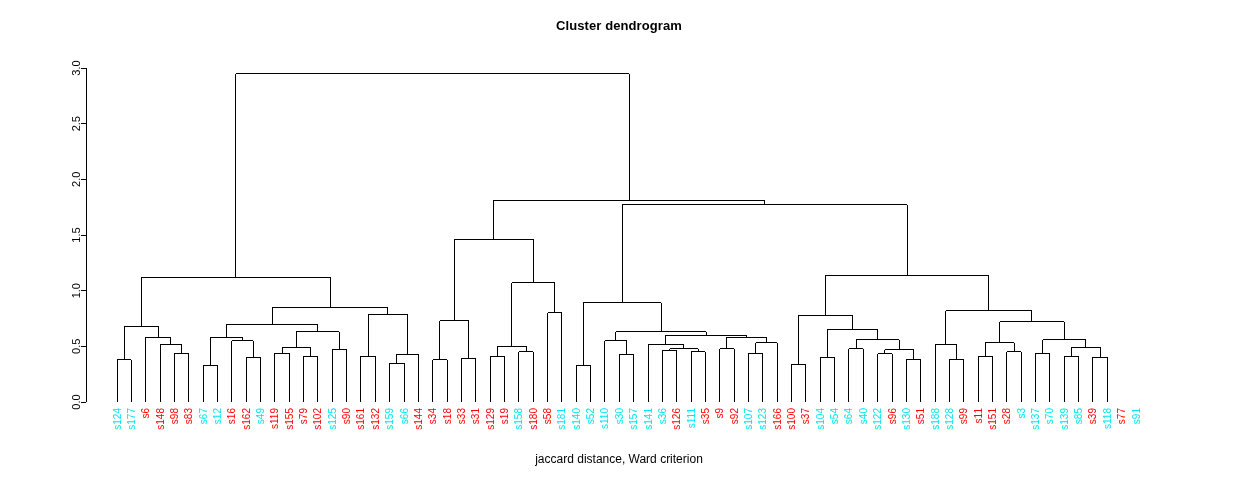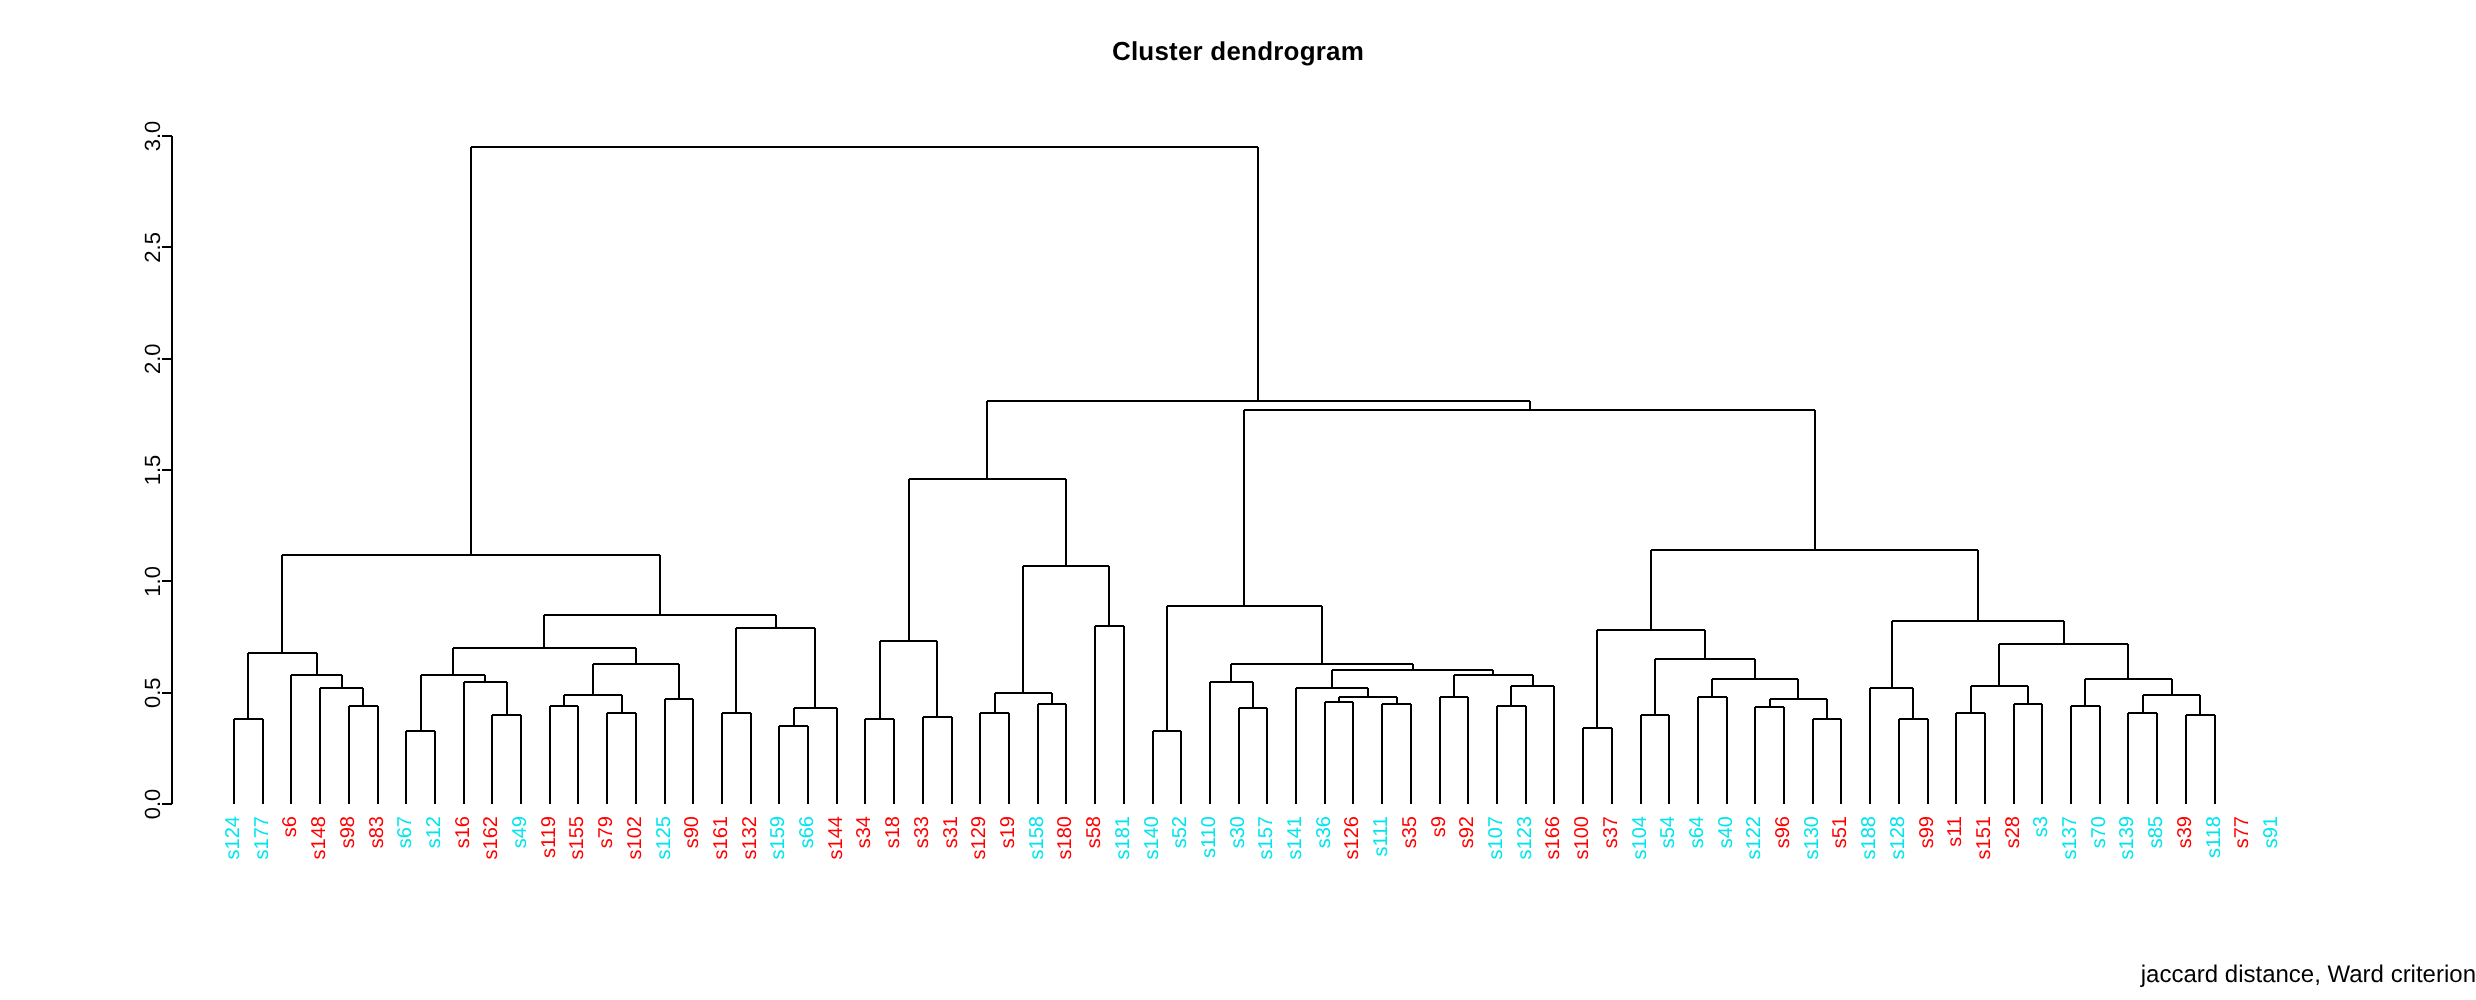--- a/index.html
+++ b/index.html
@@ -26,24 +26,24 @@
     width: 1238px;
     text-align: center;
     font-family: "Liberation Sans", sans-serif;
     font-size: 13px;
     font-weight: bold;
     color: #000000;
     letter-spacing: 0.1px;
   }
   #x-caption {
     position: absolute;
-    top: 480px;
+    top: 452px;
     left: 0;
     width: 1238px;
-    text-align: right;
+    text-align: center;
     font-family: "Liberation Sans", sans-serif;
     font-size: 12px;
     color: #000000;
   }
   svg#dendro-svg {
     position: absolute;
     top: 0;
     left: 0;
     display: block;
   }

